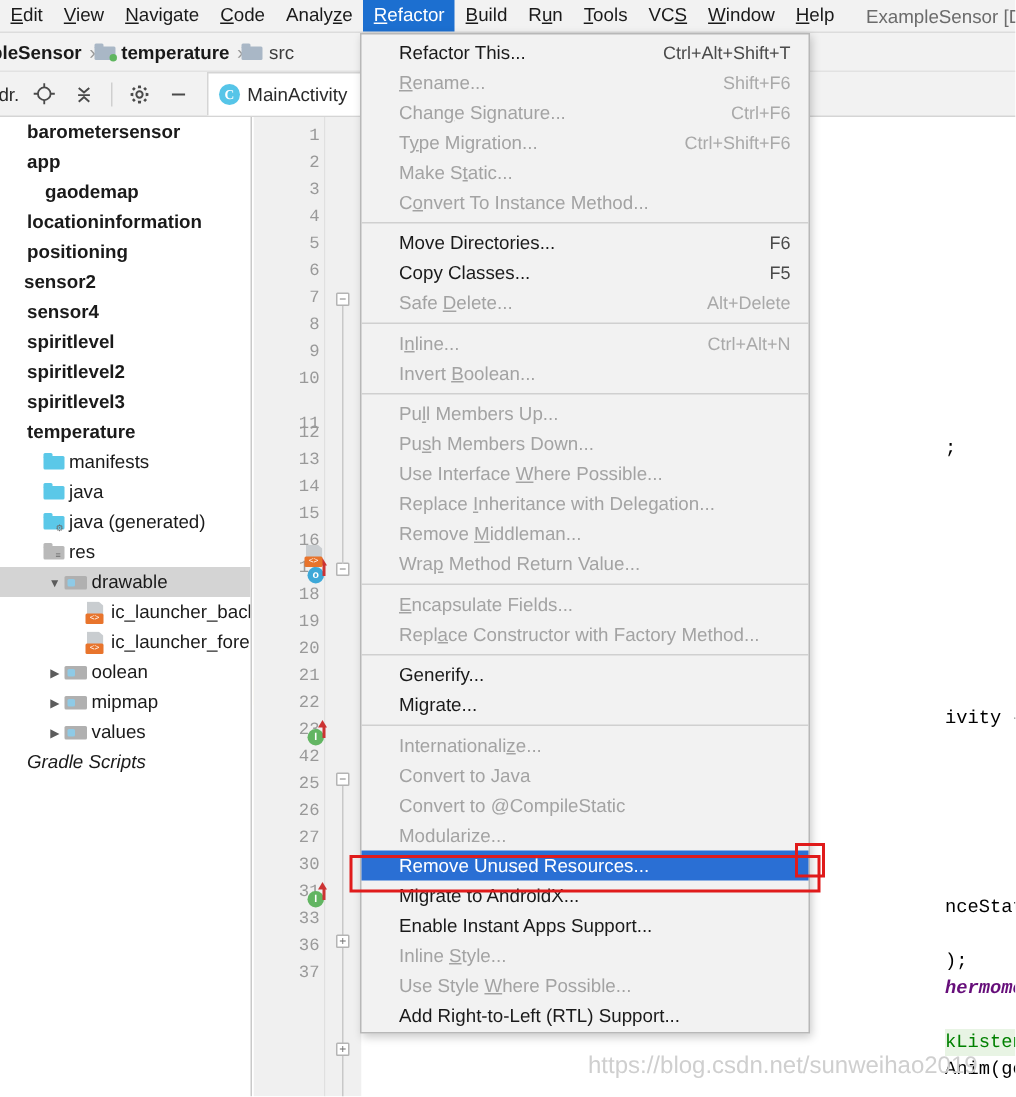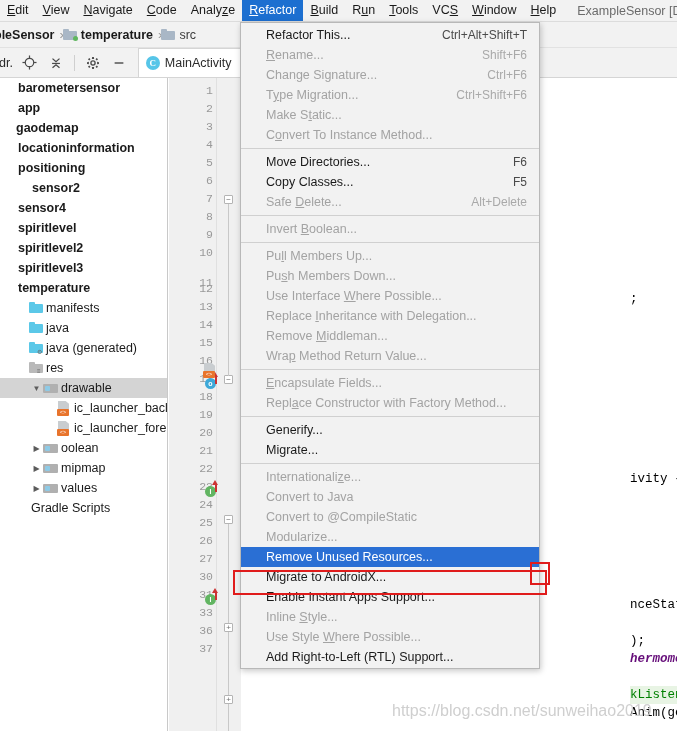--- a/index.html
+++ b/index.html
@@ -345,33 +345,33 @@
   <div class="sidebar">
     <div id="tree">
         <div class="tree-row" style="padding-left: 2px;">
           <span class="tw sp"></span>
           <span class="node-lbl bold">barometersensor</span>
         </div>
         <div class="tree-row" style="padding-left: 2px;">
           <span class="tw sp"></span>
           <span class="node-lbl bold">app</span>
         </div>
-        <div class="tree-row" style="padding-left: 0; text-align: center;">
+        <div class="tree-row" style="padding-left: 14px; text-align: center;">
           <span class="tw sp"></span>
           <span class="node-lbl bold">gaodemap</span>
         </div>
         <div class="tree-row" style="padding-left: 2px;">
           <span class="tw sp"></span>
           <span class="node-lbl bold">locationinformation</span>
         </div>
         <div class="tree-row" style="padding-left: 2px;">
           <span class="tw sp"></span>
           <span class="node-lbl bold">positioning</span>
         </div>
-        <div class="tree-row" style="padding-left: 16px;">
+        <div class="tree-row" style="padding-left: 0;">
           <span class="tw sp"></span>
           <span class="node-lbl bold">sensor2</span>
         </div>
         <div class="tree-row" style="padding-left: 2px;">
           <span class="tw sp"></span>
           <span class="node-lbl bold">sensor4</span>
         </div>
         <div class="tree-row" style="padding-left: 2px;">
           <span class="tw sp"></span>
           <span class="node-lbl bold">spiritlevel</span>
@@ -435,21 +435,21 @@
         <div class="tree-row" style="padding-left: 30px;">
           <span class="tw">▶</span>
           <span class="ic-fold-gray"></span>
           <span class="node-lbl">mipmap</span>
         </div>
         <div class="tree-row" style="padding-left: 30px;">
           <span class="tw">▶</span>
           <span class="ic-fold-gray"></span>
           <span class="node-lbl">values</span>
         </div>
-        <div class="tree-row" style="padding-left: 15px;">
+        <div class="tree-row" style="padding-left: 2px; font-style: italic;">
           <span class="tw sp"></span>
           <span class="node-lbl">Gradle Scripts</span>
         </div>
       </div>
   </div>
 
   <div class="editor">
     <div class="caret-hl" style="top:270px;"></div>
     <div class="caret-hl" style="top:374px;left:0;width:100%;"></div>
     <div class="gutter">
@@ -470,21 +470,21 @@
           <div class="ln" style="top: 238px; padding-left: 22px;">14</div>
           <div class="ln" style="top: 256px;">15</div>
           <div class="ln" style="top: 274px;">16</div>
           <div class="ln" style="top: 292px;">17</div>
           <div class="ln" style="top: 310px;">18</div>
           <div class="ln" style="top: 328px;">19</div>
           <div class="ln" style="top: 346px;">20</div>
           <div class="ln" style="top: 364px;">21</div>
           <div class="ln" style="top: 382px;">22</div>
           <div class="ln" style="top: 400px;">23</div>
-          <div class="ln" style="top: 418px;">24</div>
+          <div class="ln" style="top: 418px;">42</div>
           <div class="ln" style="top: 436px; padding-left: 18px;">25</div>
           <div class="ln" style="top: 454px;">26</div>
           <div class="ln" style="top: 472px;">27</div>
           <div class="ln" style="top: 490px;">30</div>
           <div class="ln" style="top: 508px;">31</div>
           <div class="ln" style="top: 526px;">33</div>
           <div class="ln" style="top: 544px;">36</div>
           <div class="ln" style="top: 562px;">37</div>
         </div>
     </div>
@@ -574,20 +574,24 @@
         <div class="mi">
           <span>Copy Classes...</span>
           <span class="sc">F5</span>
         </div>
         <div class="mi dis">
           <span>Safe <u>D</u>elete...</span>
           <span class="sc">Alt+Delete</span>
         </div>
         <div class="msep"></div>
         <div class="mi dis">
+          <span>I<u>n</u>line...</span>
+          <span class="sc">Ctrl+Alt+N</span>
+        </div>
+        <div class="mi dis">
           <span>Invert <u>B</u>oolean...</span>
           <span class="sc"></span>
         </div>
         <div class="msep"></div>
         <div class="mi dis">
           <span>Pu<u>l</u>l Members Up...</span>
           <span class="sc"></span>
         </div>
         <div class="mi dis">
           <span>Pu<u>s</u>h Members Down...</span>

